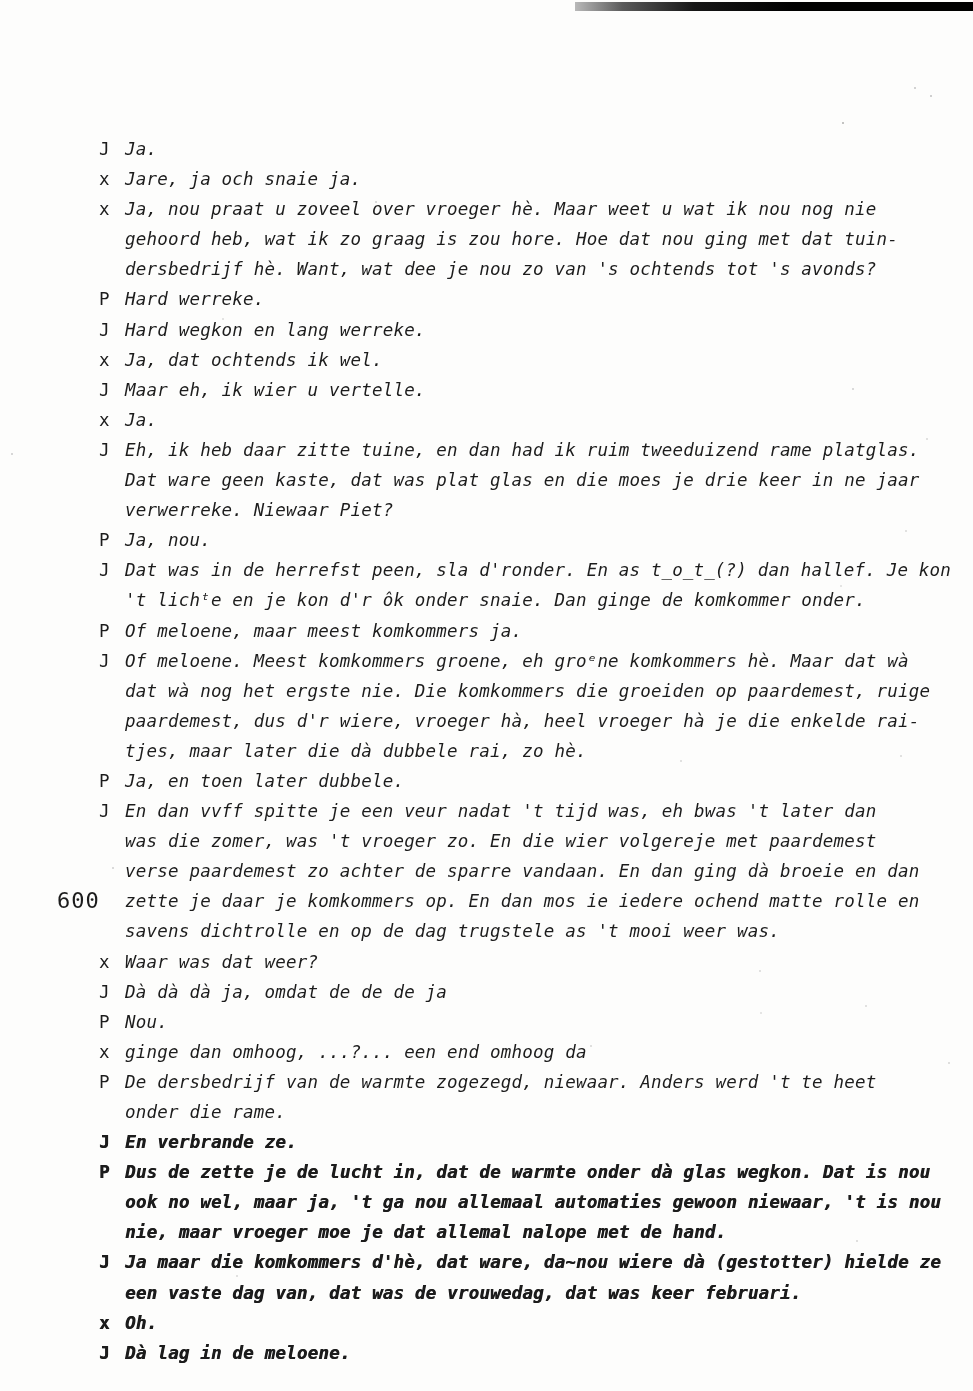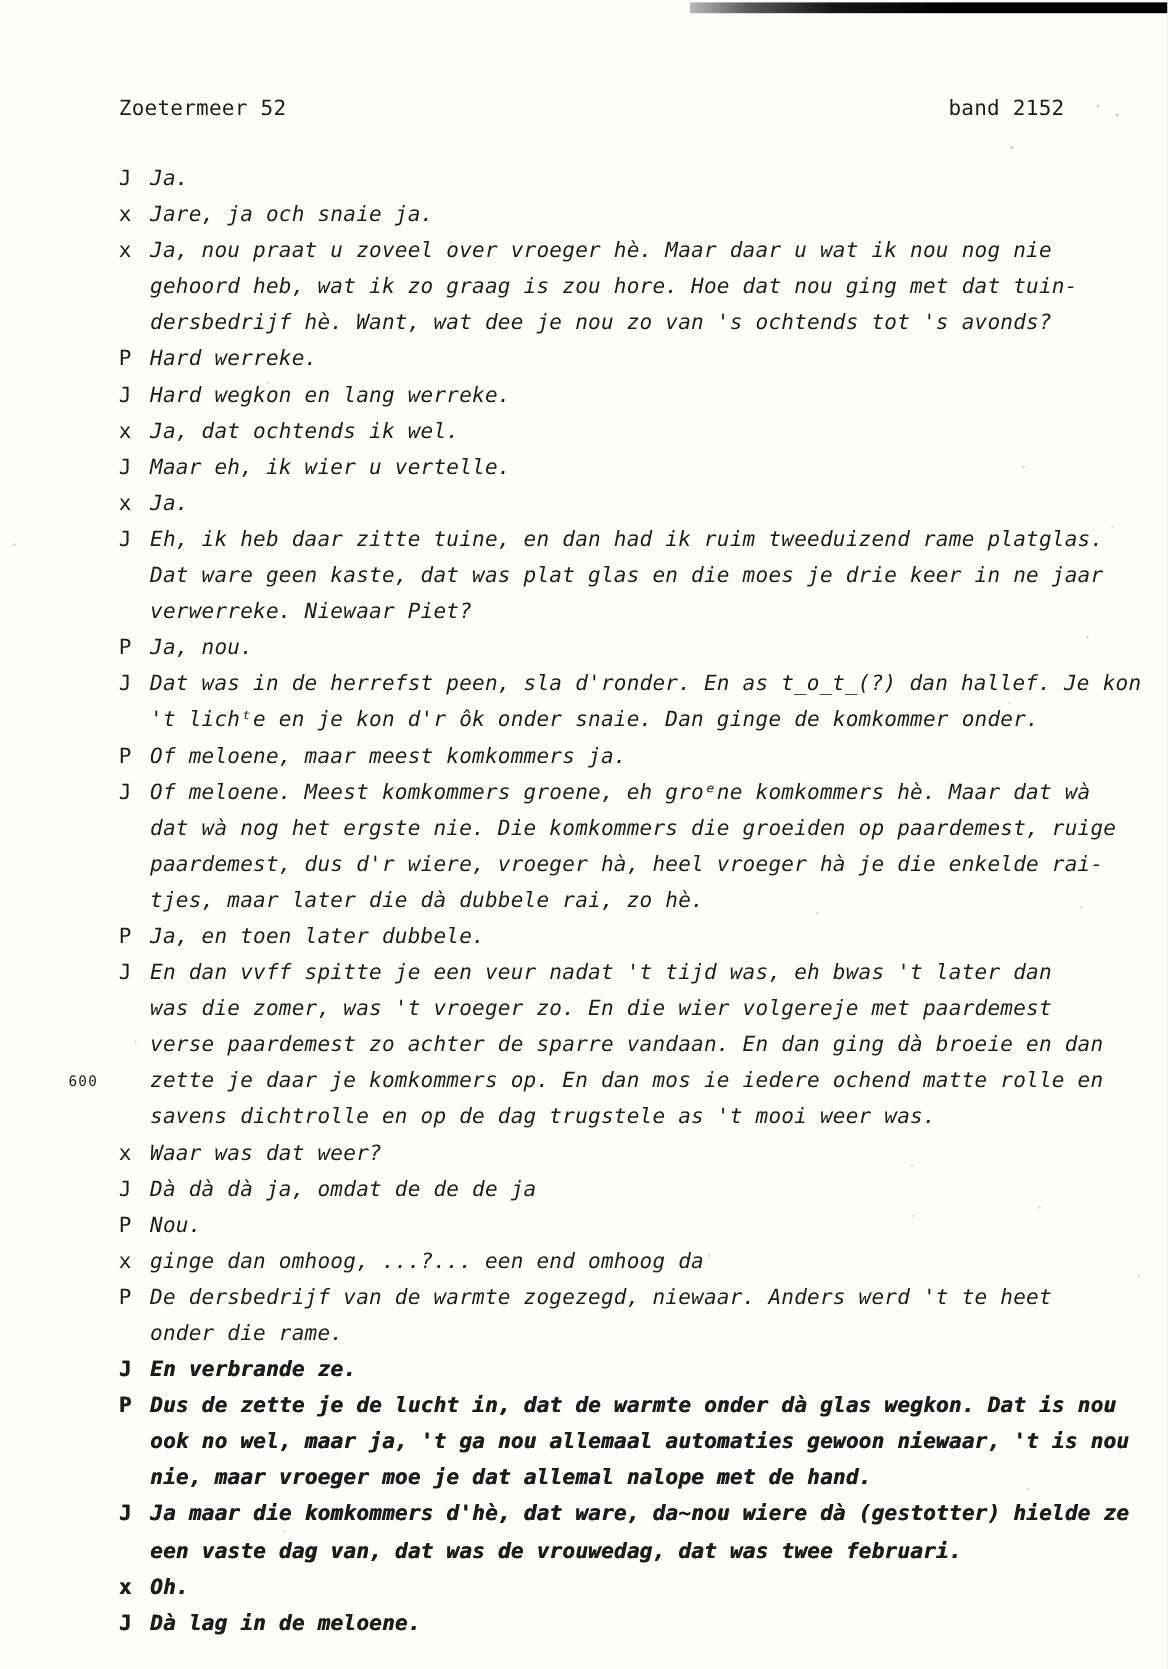--- a/index.html
+++ b/index.html
@@ -56,21 +56,21 @@
     font-style: italic;
   }
   .turn.bold {
     font-weight: bold;
     text-shadow: 0.45px 0 0 currentColor;
   }
   .margin-number {
     position: absolute;
     left: 57px;
     top: 886px;
-    font-size: 12px;
+    font-size: 22px;
     line-height: 30px;
     letter-spacing: 1px;
   }
   
   .speck {
     position: absolute;
     top: 0; left: 0;
     width: 2px; height: 2px;
     border-radius: 50%;
     background: transparent;
@@ -97,39 +97,35 @@
       914px 87px 0 0 rgba(110,110,110,.4);
   }
 </style>
 </head>
 <body>
 
 <div class="page">
   <div class="scan-bar"></div>
   <div class="speck"></div>
 
-  <div class="header">
-    <span>Zoetermeer 52</span>
-    <span>band 2152</span>
-  </div>
 
   <div class="margin-number">600</div>
 
   <div class="transcript">
       <div class="turn">
         <span class="spk">J</span>
         <span class="txt">Ja.</span>
       </div>
       <div class="turn">
         <span class="spk">x</span>
         <span class="txt">Jare, ja och snaie ja.</span>
       </div>
       <div class="turn">
         <span class="spk">x</span>
-        <span class="txt">Ja, nou praat u zoveel over vroeger hè. Maar daar u wat ik nou nog nie
+        <span class="txt">Ja, nou praat u zoveel over vroeger hè. Maar weet u wat ik nou nog nie
 gehoord heb, wat ik zo graag is zou hore. Hoe dat nou ging met dat tuin-
 dersbedrijf hè. Want, wat dee je nou zo van 's ochtends tot 's avonds?</span>
       </div>
       <div class="turn">
         <span class="spk">P</span>
         <span class="txt">Hard werreke.</span>
       </div>
       <div class="turn">
         <span class="spk">J</span>
         <span class="txt">Hard wegkon en lang werreke.</span>
@@ -211,21 +207,21 @@
       </div>
       <div class="turn bold">
         <span class="spk">P</span>
         <span class="txt">Dus de zette je de lucht in, dat de warmte onder dà glas wegkon. Dat is nou
 ook no wel, maar ja, 't ga nou allemaal automaties gewoon niewaar, 't is nou
 nie, maar vroeger moe je dat allemal nalope met de hand.</span>
       </div>
       <div class="turn bold">
         <span class="spk">J</span>
         <span class="txt">Ja maar die komkommers d'hè, dat ware, da~nou wiere dà (gestotter) hielde ze
-een vaste dag van, dat was de vrouwedag, dat was twee februari.</span>
+een vaste dag van, dat was de vrouwedag, dat was keer februari.</span>
       </div>
       <div class="turn bold">
         <span class="spk">x</span>
         <span class="txt">Oh.</span>
       </div>
       <div class="turn bold">
         <span class="spk">J</span>
         <span class="txt">Dà lag in de meloene.</span>
       </div>
     </div>

